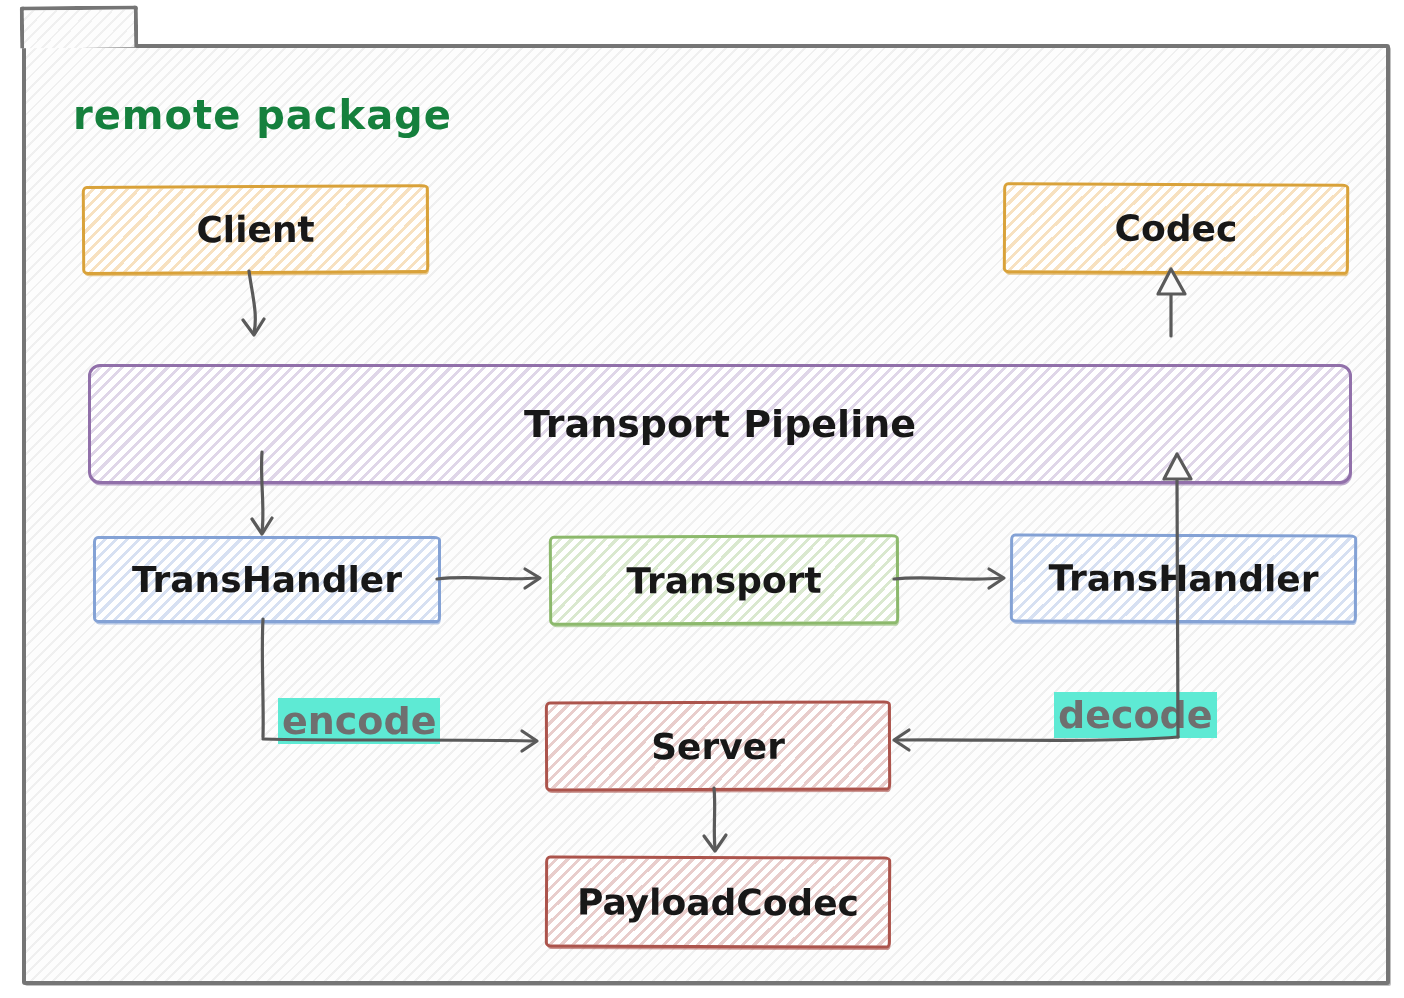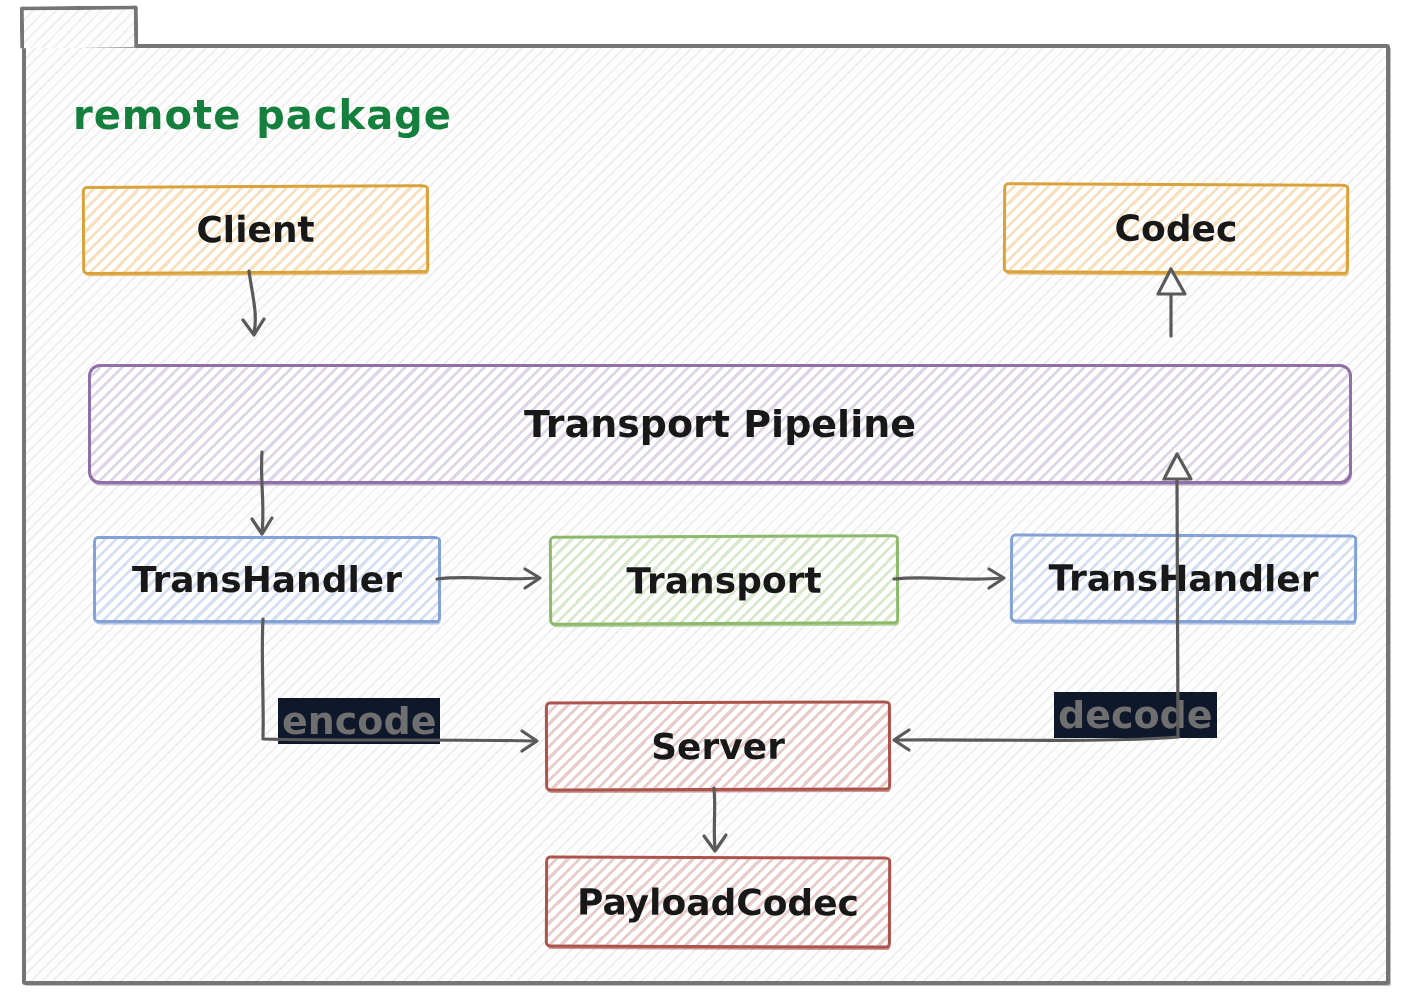--- a/index.html
+++ b/index.html
@@ -51,21 +51,21 @@
   #node-pipeline{left:88px; top:336px; width:1258px;height:114px;font-size:38px;margin-top:28px;}
   #node-thl    {left:93px; top:536px; width:342px;height:81px;}
   #node-bb     {left:549px;top:535px; width:344px;height:84px; transform:rotate(-0.25deg);}
   #node-thr    {left:1010px;top:534px;width:341px;height:83px; transform:rotate(0.2deg);}
   #node-codec  {left:545px;top:701px; width:340px;height:84px; transform:rotate(-0.2deg);}
   #node-payload{left:545px;top:856px; width:340px;height:86px; transform:rotate(0.2deg);}
 
   
   .edge-label{
     position:absolute;z-index:4;
-    background:#0f172a;color:#6f6f6f;
+    background:#5eead4;color:#6f6f6f;
     font-size:38px;font-weight:bold;
     padding:0 4px;line-height:46px;
   }
   #label-encode{left:278px;top:698px;}
   #label-decode{left:1022px;top:692px;margin-left:32px;}
 
   
   svg.edges{position:absolute;left:0;top:0;z-index:5;pointer-events:none;}
   .edge{stroke:#5a5a5a;stroke-width:3.2;fill:none;stroke-linecap:round;stroke-linejoin:round;}
   .edge-head-hollow{stroke:#5a5a5a;stroke-width:3.2;fill:#fbfbfb;stroke-linejoin:round;}

